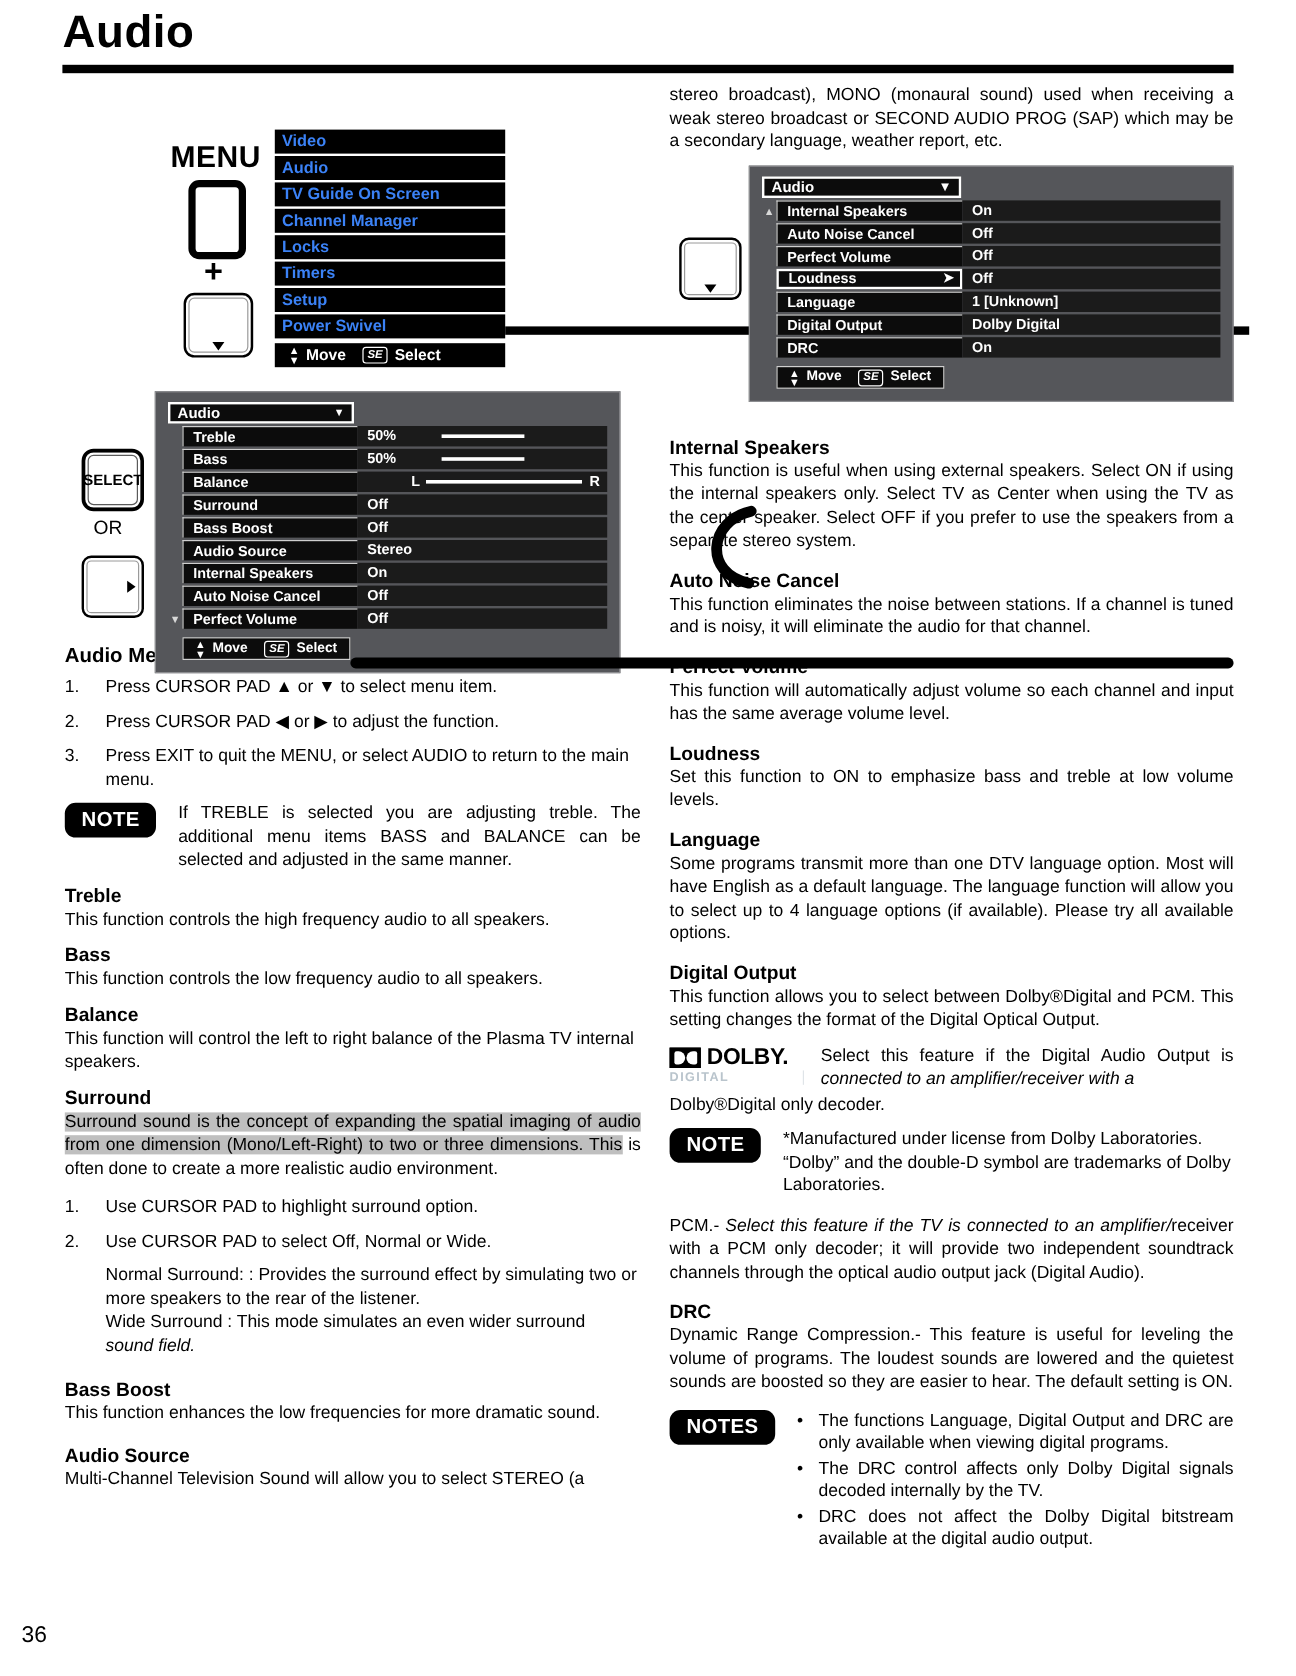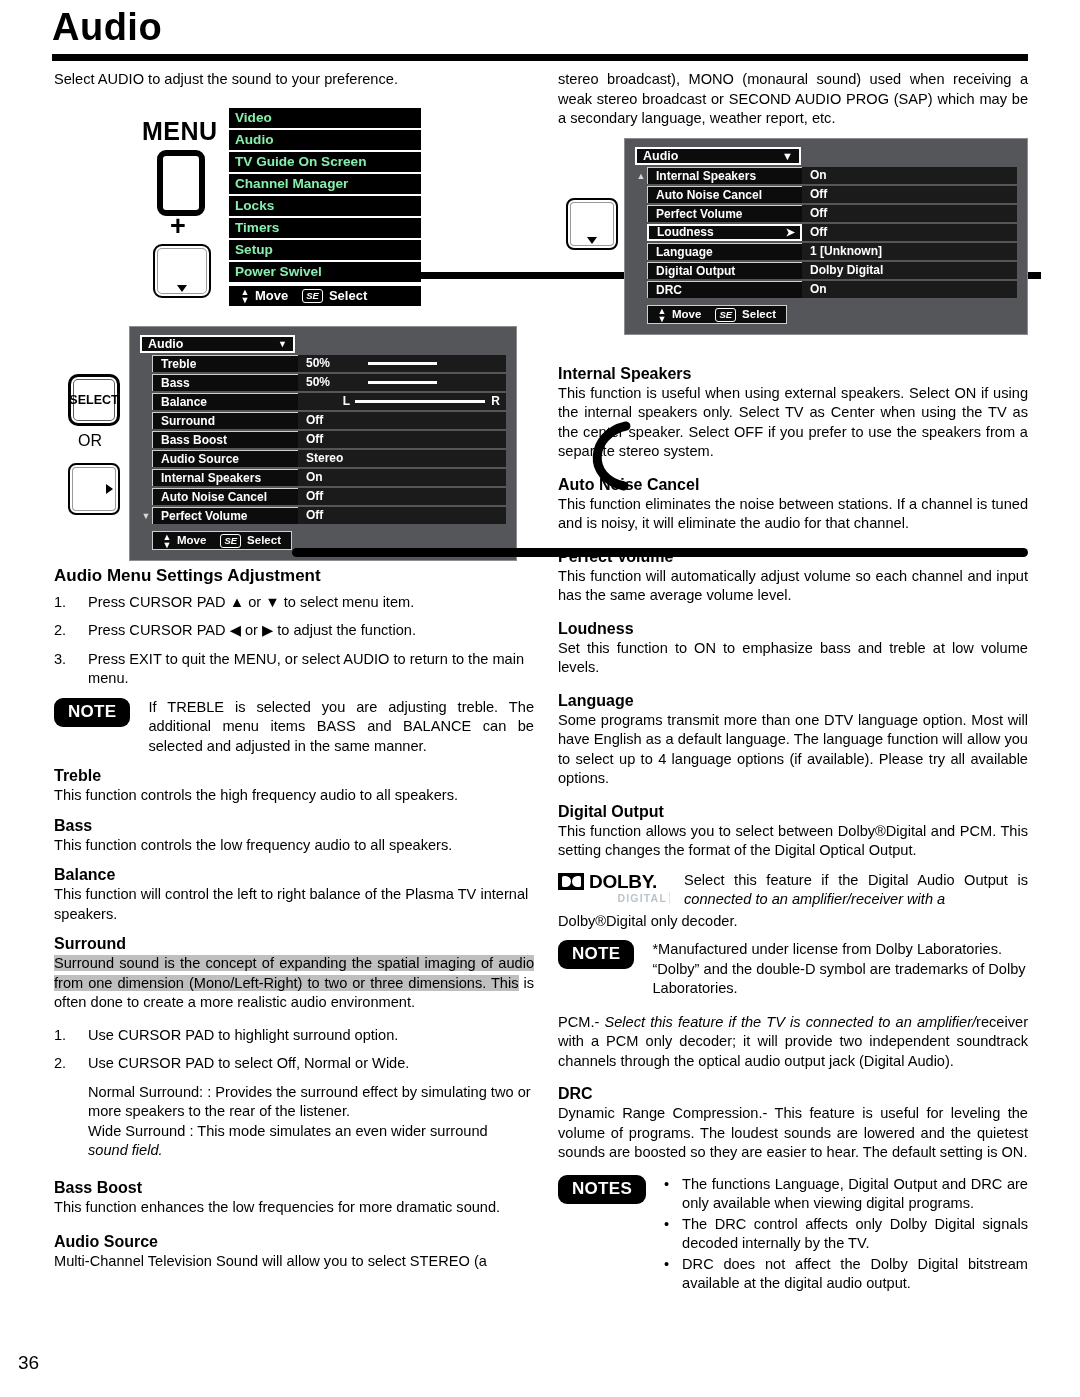--- a/index.html
+++ b/index.html
@@ -78,21 +78,21 @@
   .btn-select{
     position:absolute;width:52px;height:52px;border:3px solid #000;border-radius:10px;background:#fff;
     box-sizing:border-box;display:flex;align-items:center;justify-content:center;
     font-size:12.5px;font-weight:bold;
     box-shadow:inset 0 0 0 2px #fff, inset 0 0 0 3px #5a5a5a;
   }
 
   
   .mainmenu{position:absolute;left:229px;top:108px;width:192px;}
   .mainmenu .row{
-    background:#000;color:#86efac;font-size:13.6px;font-weight:bold;
+    background:#000;color:#3b82f6;font-size:13.6px;font-weight:bold;
     height:20px;line-height:20px;padding-left:6px;margin-bottom:2px;
     box-sizing:border-box;
   }
   .mainmenu .footrow{
     background:#000;color:#fff;font-size:13px;font-weight:bold;
     height:20px;line-height:20px;margin-top:4px;display:flex;align-items:center;padding-left:10px;
   }
   .updown{display:inline-block;width:12px;margin-right:4px;text-align:center;line-height:8px;font-size:9px;}
   .sebox{
     display:inline-block;border:1.5px solid #fff;border-radius:3px;
@@ -145,21 +145,21 @@
     width:26px;height:17px;border:2.5px solid #000;box-sizing:border-box;position:relative;margin-right:5px;
     background:#000;
   }
   .dd:before,.dd:after{
     content:"";position:absolute;top:1px;width:9px;height:11px;background:#fff;border-radius:6px;
   }
   .dd:before{left:1.5px;border-top-left-radius:2px;border-bottom-left-radius:2px;}
   .dd:after{right:1.5px;border-top-right-radius:2px;border-bottom-right-radius:2px;}
   .dolby-word{font-size:19px;font-weight:bold;letter-spacing:-.3px;}
   .dolby-sub{
-    text-align:right;font-size:10.5px;font-weight:bold;color:#b9c4cc;letter-spacing:1.2px;
+    text-align:left;font-size:10.5px;font-weight:bold;color:#b9c4cc;letter-spacing:1.2px;
     margin-top:-1px;padding-right:2px;border-right:1px solid #dfe4e8;
   }
   .dolby-text{flex:1;font-size:14.6px;line-height:19.5px;text-align:justify;}
   .ital{font-style:italic;}
 
   
   .bullets{flex:1;}
   .bul{display:flex;font-size:14.6px;line-height:19.5px;margin-bottom:1px;}
   .bul .dot{flex:0 0 18px;}
   .bul .bt{flex:1;text-align:justify;}
@@ -168,21 +168,20 @@
 </style>
 </head>
 <body>
 
 <div class="page">
 
   <div class="page-title">Audio</div>
   <div class="title-rule"></div>
 
   <div class="col-left">
-    <p class="body nojust">Select AUDIO to adjust the sound to your preference.</p>
     <div style="height:228px"></div>
 
     <div style="height:228px"></div>
 
     <h3 class="sec" style="font-size:17px;">Audio Menu Settings Adjustment</h3>
     <div style="height:6px"></div>
 
     <div class="num">
       <div class="n">1.</div>
       <div class="t">Press CURSOR PAD ▲ or ▼ to select menu item.</div>

